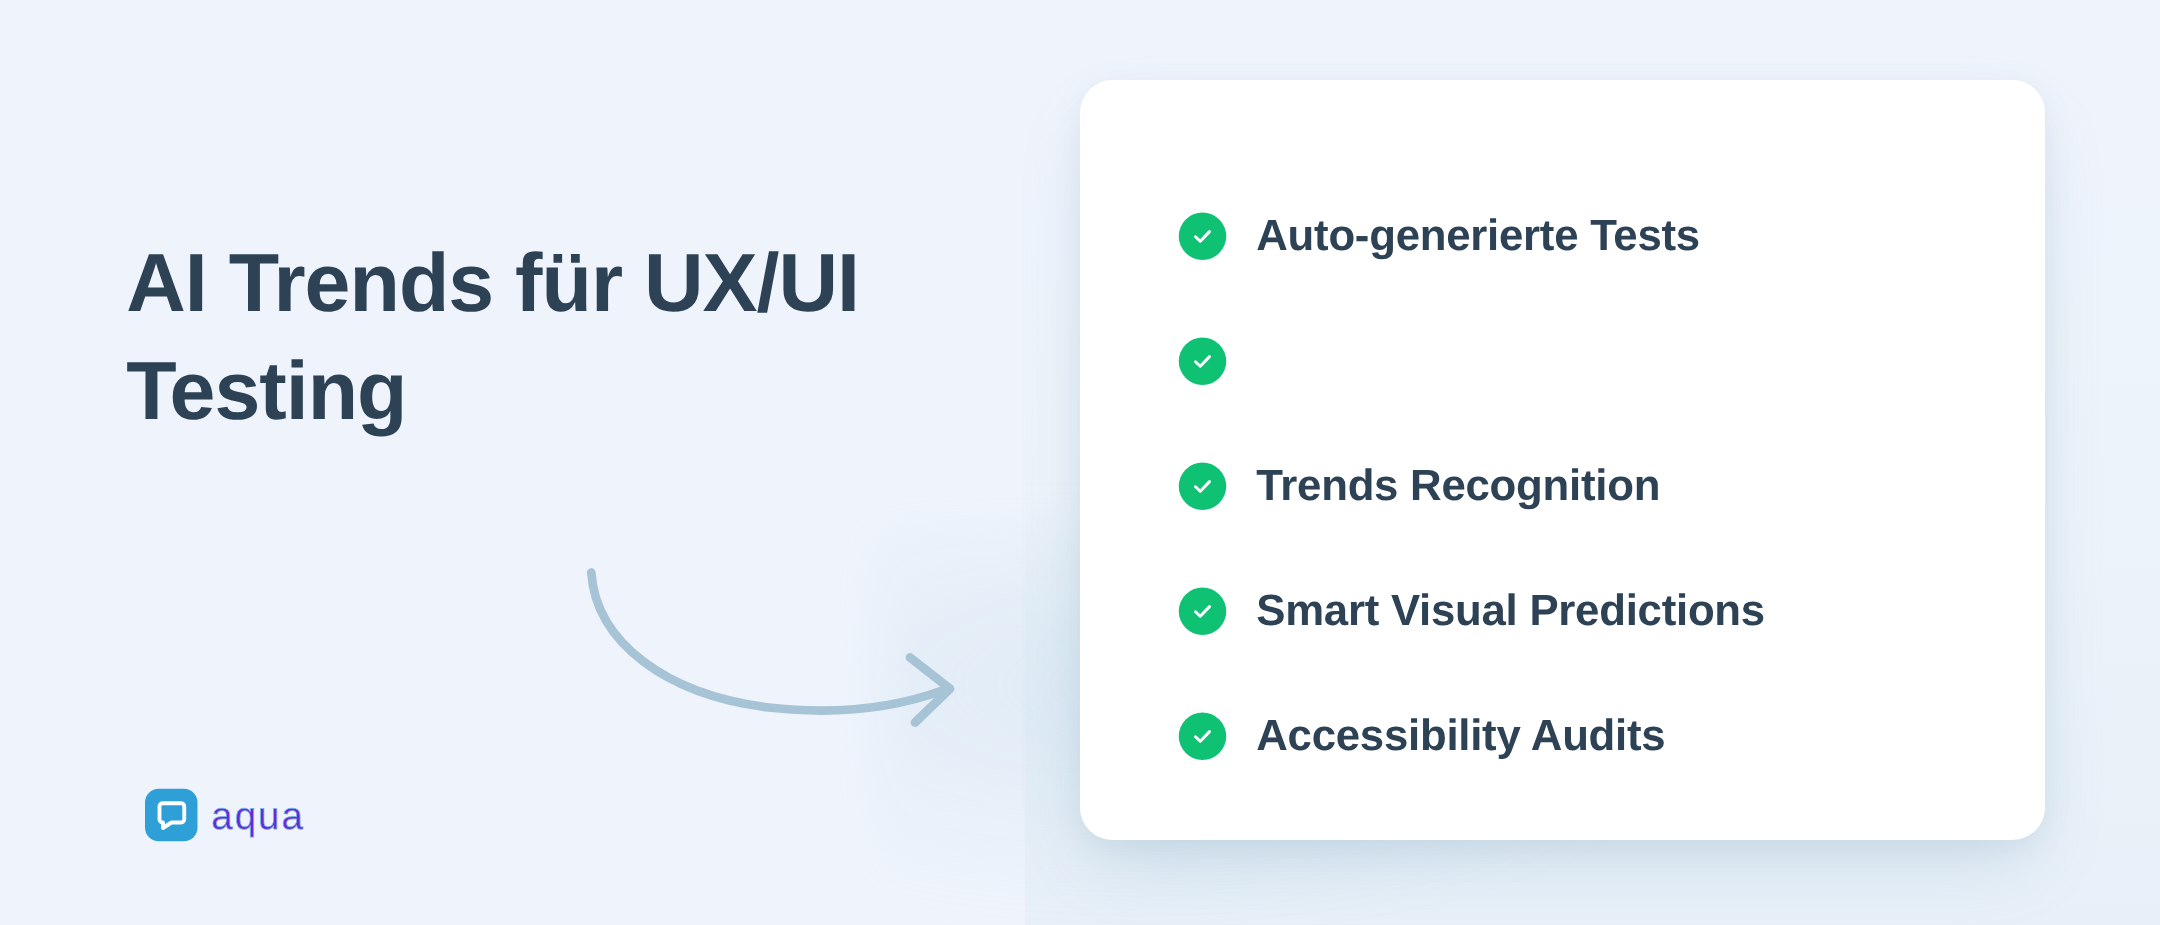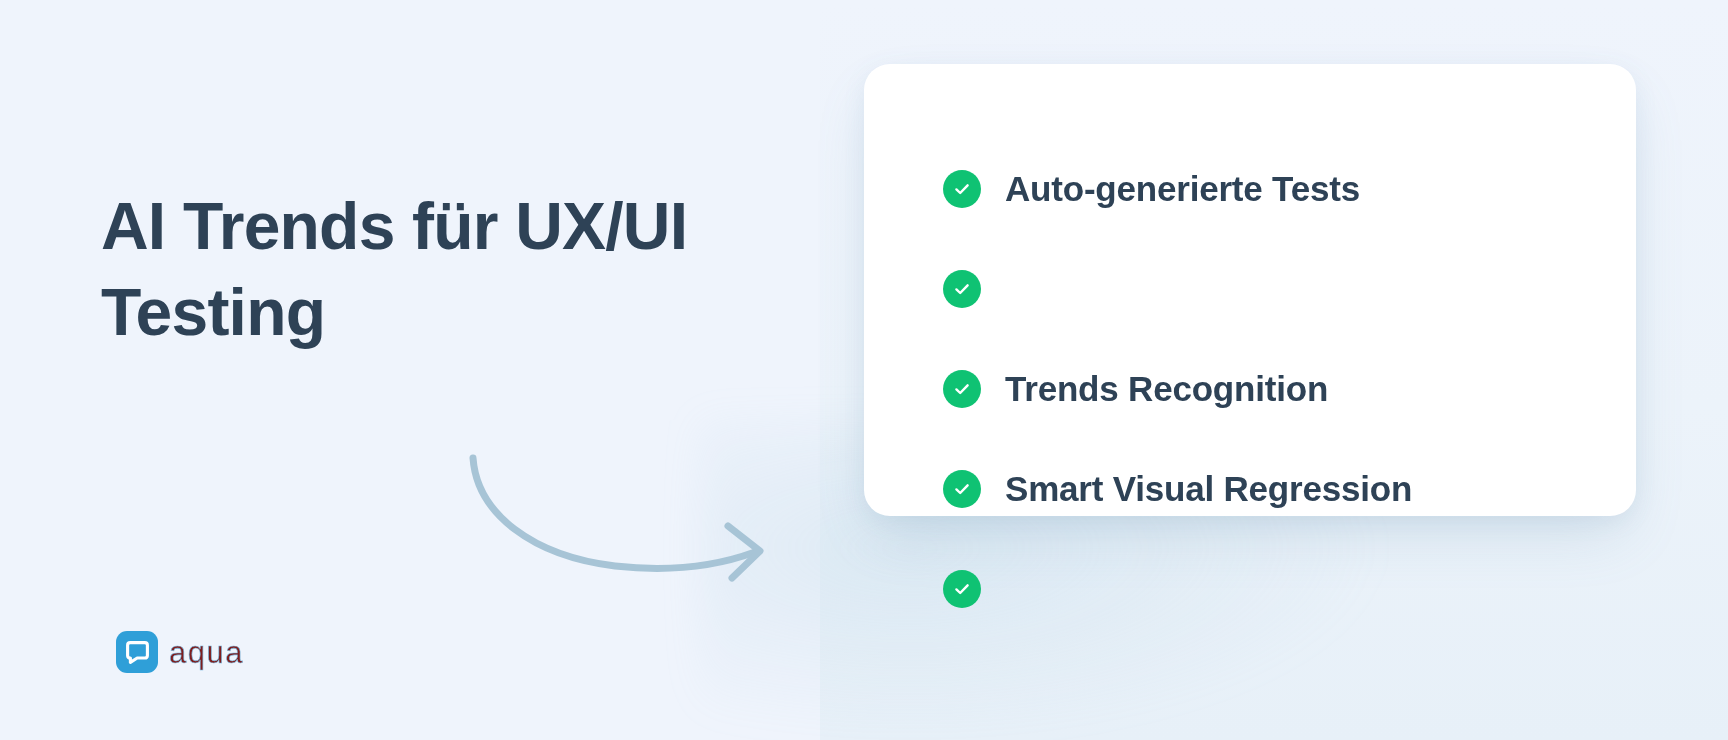--- a/index.html
+++ b/index.html
@@ -83,32 +83,32 @@
     background:#2f9fd8;
     display:flex;
     align-items:center;
     justify-content:center;
     flex:0 0 auto;
   }
   .logo-word {
     font-size:31px;
     line-height:1;
     letter-spacing:1.5px;
-    color:#7f1d1d;
+    color:#6d28d9;
     font-weight:400;
     -webkit-text-stroke:0.6px #74b8e0;
   }
 
   
   .card {
     position:absolute;
     left:864px;
     top:64px;
     width:772px;
-    height:452px;
+    height:608px;
     background:#ffffff;
     border-radius:26px;
     box-shadow:0 26px 60px -14px rgba(110,150,180,.24),
                0 6px 22px rgba(110,150,180,.10);
   }
 
   .check-list {
     position:absolute;
     left:79px;
     top:75px;
@@ -202,27 +202,28 @@
         </span>
         <span class="check-label">Trends Recognition</span>
       </div>
 
       <div class="check-item">
         <span class="check-icon">
           <svg width="20" height="20" viewBox="0 0 20 20" fill="none" xmlns="http://www.w3.org/2000/svg">
             <path d="M4.4 10.4 L8.2 14 L15.6 6.3" stroke="#ffffff" stroke-width="2.4" stroke-linecap="round" stroke-linejoin="round"></path>
           </svg>
         </span>
-        <span class="check-label">Smart Visual Regression</span>
-      </div>
-
-      <div class="check-item">
-        <span class="check-icon">
-          <svg width="20" height="20" viewBox="0 0 20 20" fill="none" xmlns="http://www.w3.org/2000/svg">
-            <path d="M4.4 10.4 L8.2 14 L15.6 6.3" stroke="#ffffff" stroke-width="2.4" stroke-linecap="round" stroke-linejoin="round"></path>
-          </svg>
-        </span>
+        <span class="check-label">Smart Visual Predictions</span>
+      </div>
+
+      <div class="check-item">
+        <span class="check-icon">
+          <svg width="20" height="20" viewBox="0 0 20 20" fill="none" xmlns="http://www.w3.org/2000/svg">
+            <path d="M4.4 10.4 L8.2 14 L15.6 6.3" stroke="#ffffff" stroke-width="2.4" stroke-linecap="round" stroke-linejoin="round"></path>
+          </svg>
+        </span>
+        <span class="check-label">Accessibility Audits</span>
       </div>
 
     </div>
   </div>
 
 </div>
 
 </body></html>

